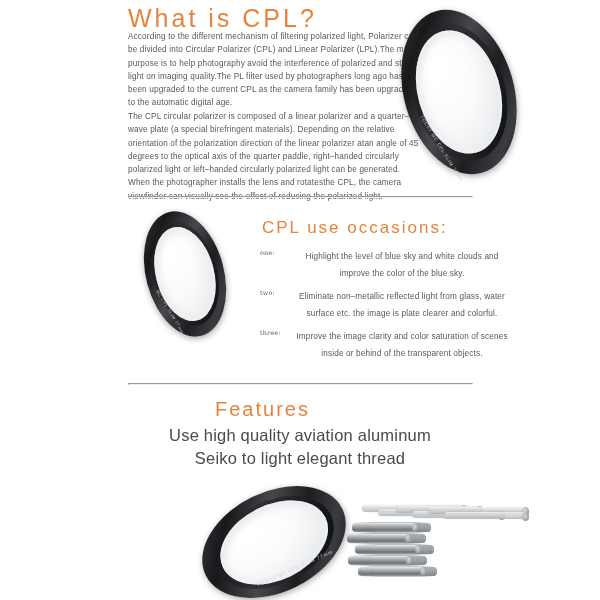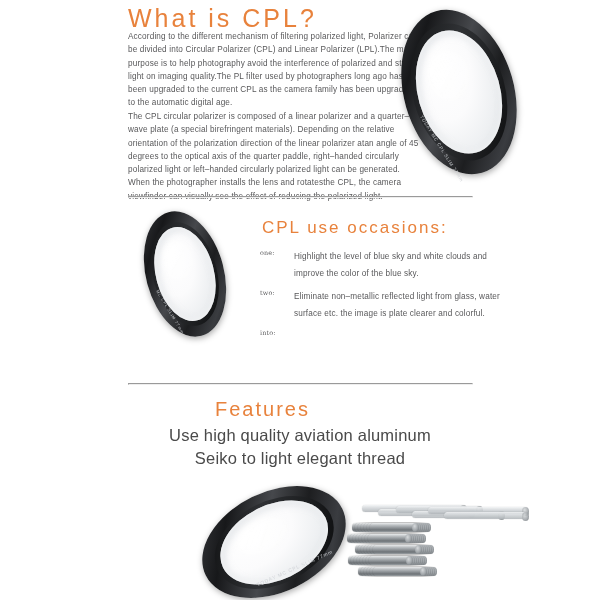--- a/index.html
+++ b/index.html
@@ -100,20 +100,21 @@
     color: #5c5c5e;
     letter-spacing: 0.2px;
   }
   .occasion-text {
     display: block;
     margin-left: 34px;
     font-size: 8.2px;
     line-height: 17px;
     color: #58585a;
     letter-spacing: 0.15px;
+    text-align: center;
   }
 
   
   #features-subtitle {
     position: absolute;
     left: 0; top: 424px;
     width: 600px;
     text-align: center;
     font-size: 16.5px;
     line-height: 23px;
@@ -274,21 +275,22 @@
       <span class="occasion-label">one:</span>
       <span class="occasion-text">Highlight the level of blue sky and white clouds and improve the color of the blue sky.</span>
     </div>
 
     <div class="occasion-item">
       <span class="occasion-label">two:</span>
       <span class="occasion-text">Eliminate non–metallic reflected light from glass, water surface etc. the image is plate clearer and colorful.</span>
     </div>
 
     <div class="occasion-item">
-      <span class="occasion-label">into:</span>
+      <span class="occasion-label">three:</span>
+      <span class="occasion-text">Improve the image clarity and color saturation of scenes inside or behind of the transparent objects.</span>
     </div>
 
   </div>
 
   <hr class="divider" id="divider-bottom">
 
   <h2 class="heading" id="heading-features">Features</h2>
 
   <div id="features-subtitle">
     <span>Use high quality aviation aluminum</span><br>

